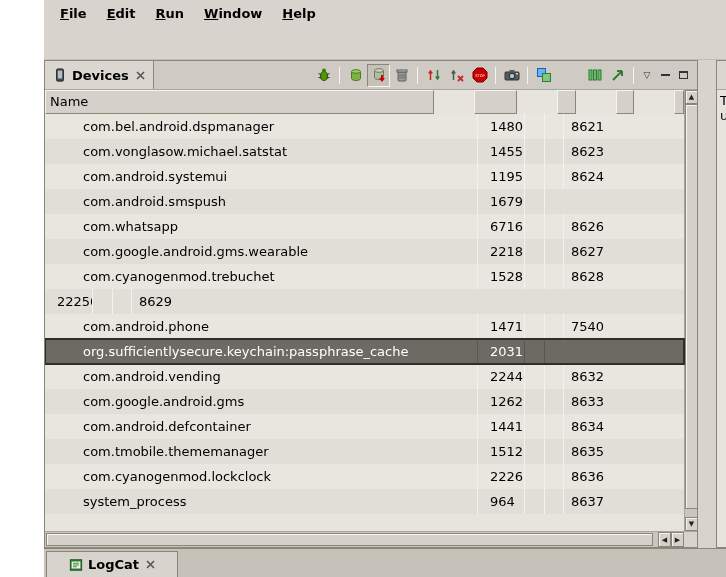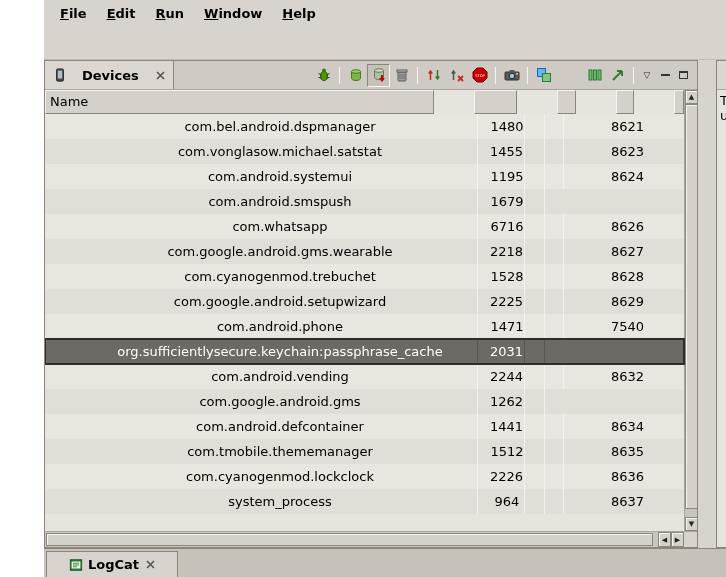--- a/index.html
+++ b/index.html
@@ -15,38 +15,38 @@
 
   
   .app-toolbar { height:34px; background:#d8d4cd; border-bottom:1px solid #c2beb6; }
 
   
   .content { display:flex; height:488px; }
 
   
   .devices-panel { width:654px; border:1px solid #8a8679; display:flex; flex-direction:column; background:#d8d4cd; }
   .panel-header { height:29px; background:#cfcbc4; display:flex; align-items:stretch; border-bottom:1px solid #aaa69e; }
-  .tab { display:flex; align-items:center; gap:15px; padding:0 8px; background:#dbd7d0; border-right:1px solid #8a8679; }
+  .tab { display:flex; align-items:center; gap:5px; padding:0 8px; background:#dbd7d0; border-right:1px solid #8a8679; }
   .tab-label { font-weight:bold; white-space:nowrap; }
   .tab-close { display:flex; align-items:center; margin-left:2px; cursor:default; }
 
   .view-toolbar { margin-left:auto; display:flex; align-items:center; padding-right:5px; }
   .icon-btn { width:23px; height:23px; display:flex; align-items:center; justify-content:center; border:1px solid transparent; }
   .icon-btn.pressed { border-color:#8a8679 #f6f4f1 #f6f4f1 #8a8679; background:#c6c2ba; }
   .tb-sep { width:1px; height:17px; background:#9c978e; border-right:1px solid #f6f4f1; margin:0 4px; }
   .tb-gap { width:28px; }
   .win-ctrl { width:18px; height:18px; display:flex; align-items:center; justify-content:center; font-size:9px; color:#333; }
   .min-bar { width:9px; height:2px; background:#333; }
   .max-box { width:9px; height:8px; border:1px solid #333; border-top:2px solid #333; }
 
   
   .table-region { position:relative; flex:1; background:#e7e4de; overflow:hidden; }
   .table-header { position:absolute; top:0; left:0; right:13px; height:24px; display:flex;gap:40px; }
   .hcell { background:#d5d1ca; border:1px solid; border-color:#f6f4f1 #8a8679 #8a8679 #f6f4f1; padding:3px 4px; overflow:hidden; white-space:nowrap; }
-  .rows { position:absolute; top:24px; left:0; right:13px; bottom:0;text-align:center; }
+  .rows { position:absolute; top:24px; left:0; right:13px; bottom:0; }
   .row { display:flex; height:25px; line-height:25px; }
   .row:nth-child(odd) { background:#e9e6e0; }
   .row:nth-child(even){ background:#e1ded7; }
   .cell { overflow:hidden; white-space:nowrap; }
   .cell + .cell { border-left:1px solid #f3f1ed; }
   .c-name { width:432px; padding-left:38px; }
   .c-pid  { width:47px;  padding-left:12px; }
   .c-a    { width:20px; }
   .c-b    { width:19px; }
   .c-port { flex:1; padding-left:7px; }
@@ -257,21 +257,20 @@
               <span class="cell c-port">8627</span>
           </div>
           <div class="row">
             <span class="cell c-name">com.cyanogenmod.trebuchet</span>
               <span class="cell c-pid">1528</span>
               <span class="cell c-a"></span>
               <span class="cell c-b"></span>
               <span class="cell c-port">8628</span>
           </div>
           <div class="row">
-            <span class="cell c-name">com.google.android.setupwizard</span>
               <span class="cell c-pid">22250</span>
               <span class="cell c-a"></span>
               <span class="cell c-b"></span>
               <span class="cell c-port">8629</span>
           </div>
           <div class="row">
             <span class="cell c-name">com.android.phone</span>
               <span class="cell c-pid">1471</span>
               <span class="cell c-a"></span>
               <span class="cell c-b"></span>
@@ -288,20 +287,21 @@
               <span class="cell c-pid">22440</span>
               <span class="cell c-a"></span>
               <span class="cell c-b"></span>
               <span class="cell c-port">8632</span>
           </div>
           <div class="row">
             <span class="cell c-name">com.google.android.gms</span>
               <span class="cell c-pid">12623</span>
               <span class="cell c-a"></span>
               <span class="cell c-b"></span>
+              <span class="cell c-port">8633</span>
           </div>
           <div class="row">
             <span class="cell c-name">com.android.defcontainer</span>
               <span class="cell c-pid">14411</span>
               <span class="cell c-a"></span>
               <span class="cell c-b"></span>
               <span class="cell c-port">8634</span>
           </div>
           <div class="row">
             <span class="cell c-name">com.tmobile.thememanager</span>

